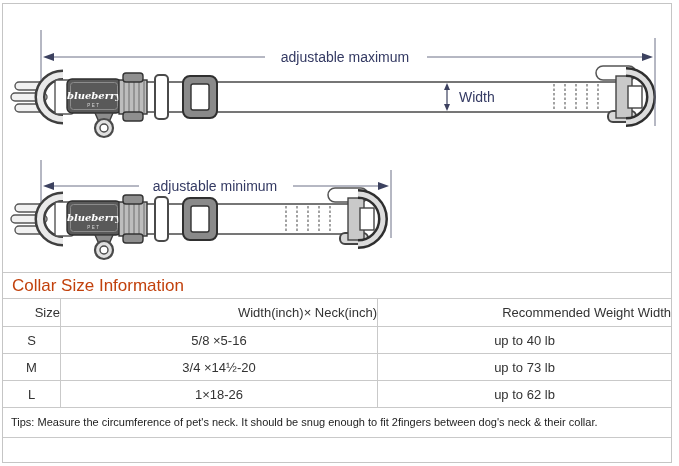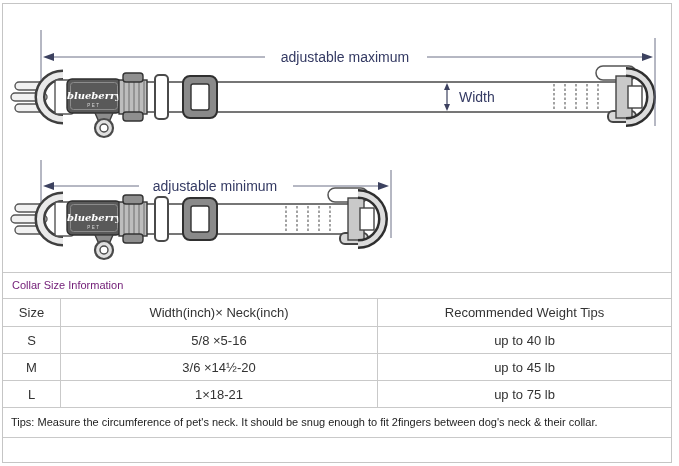--- a/index.html
+++ b/index.html
@@ -2,34 +2,34 @@
 <html><head>
 <meta charset="utf-8">
 <style>
   html,body{margin:0;padding:0;background:#fff;}
   body{width:679px;height:466px;position:relative;overflow:hidden;
        font-family:"Liberation Sans",sans-serif;}
   .frame{position:absolute;left:2px;top:3px;width:668px;height:458px;
          border:1px solid #c5c5c5;background:#fff;}
   .diagram{position:relative;width:668px;height:268px;}
   .diagram svg{display:block;}
-  .info-title{height:25px;line-height:25px;padding-left:9px;font-size:11px;
-              color:#701a75;border-top:1px solid #c9c9c9;border-bottom:1px solid #c9c9c9;
+  .info-title{height:25px;line-height:25px;padding-left:9px;font-size:17px;
+              color:#c2410c;border-top:1px solid #c9c9c9;border-bottom:1px solid #c9c9c9;
               background:#fff;}
   table.size-table{width:100%;border-collapse:collapse;table-layout:fixed;
                    font-size:13px;color:#333;}
   table.size-table th,table.size-table td{
       border:1px solid #c9c9c9;text-align:center;font-weight:normal;
       height:26px;padding:0;background:#fff;}
   table.size-table th{height:27px;}
   table.size-table .col-size{width:57px;}
   table.size-table .col-dim{width:316px;margin-top:24px;}
   table.size-table td:first-child,table.size-table th:first-child{border-left:none;}
   table.size-table td:last-child,table.size-table th:last-child{border-right:none;}
-  table.size-table tr:first-child th{border-top:none;}
+  table.size-table tr:first-child th{border-top:none;text-align:right;}
   .tips{font-size:11px;color:#1d1d1d;padding:8px 8px 9px 8px;
         border-bottom:1px solid #c9c9c9;background:#fff;white-space:nowrap;}
   .dim-text{fill:#343a63;font-size:14px;font-family:"Liberation Sans",sans-serif;}
   .brand-script{fill:#ffffff;font-size:10px;font-style:italic;font-weight:bold;
                 font-family:"DejaVu Serif",serif;}
   .brand-sub{fill:#d8d8d8;font-size:4.5px;letter-spacing:1.5px;
              font-family:"Liberation Sans",sans-serif;}
 </style>
 </head>
 <body>
@@ -122,35 +122,35 @@
     </svg>
   </div>
 
   <div class="info-title">Collar Size Information</div>
 
   <table class="size-table">
     <tbody>
         <tr>
       <th class="col-size">Size</th>
       <th class="col-dim">Width(inch)× Neck(inch)</th>
-      <th>Recommended Weight Tips</th>
+      <th>Recommended Weight Width</th>
     </tr>
     <tr>
       <td>S</td>
       <td>5/8 ×5-16</td>
       <td>up to 40 lb</td>
     </tr>
     <tr>
       <td>M</td>
-      <td>3/6 ×14½-20</td>
-      <td>up to 45 lb</td>
+      <td>3/4 ×14½-20</td>
+      <td>up to 73 lb</td>
     </tr>
     <tr>
       <td>L</td>
-      <td>1×18-21</td>
-      <td>up to 75 lb</td>
+      <td>1×18-26</td>
+      <td>up to 62 lb</td>
     </tr>
   </tbody>
     </table>
 
   <div class="tips">Tips: Measure the circumference of pet's neck. It should be snug enough to fit 2fingers between dog's neck &amp; their collar.</div>
 
 </div>
 
 </body></html>

